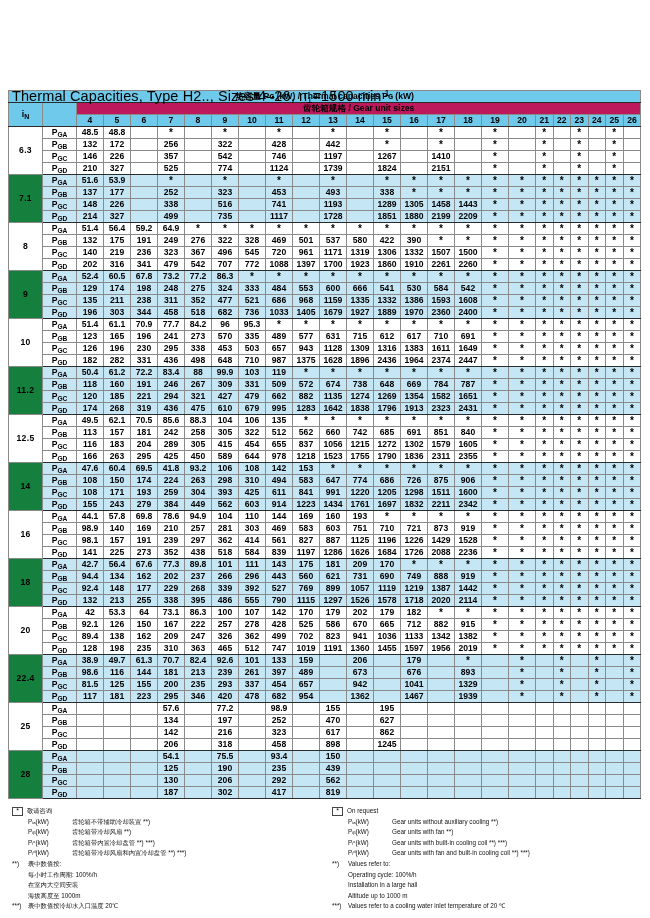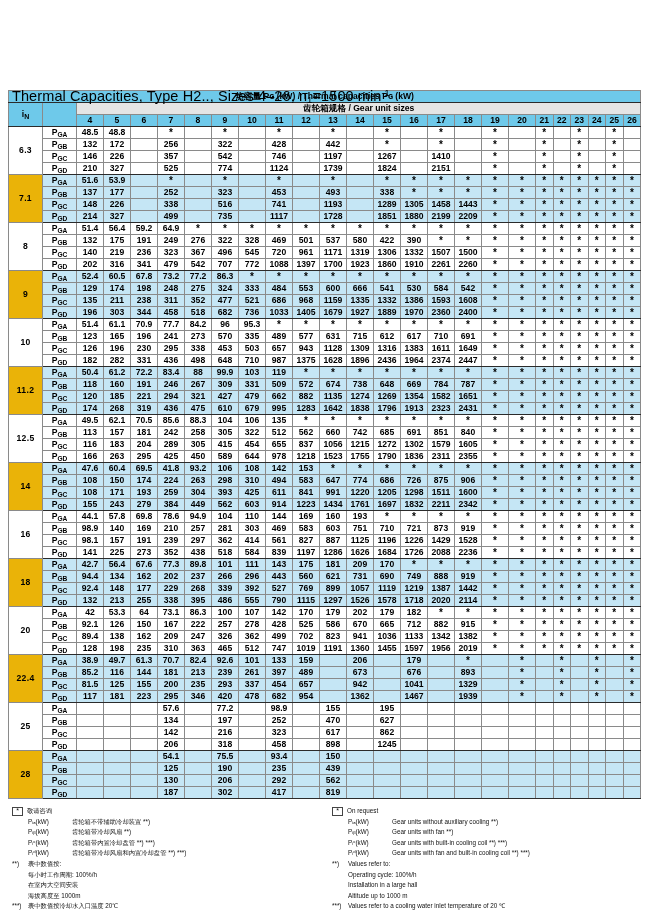--- a/index.html
+++ b/index.html
@@ -70,21 +70,21 @@
   }
 
   .hdr-top {
     background: #6ec9ea;
     height: 16px;
     font-size: 9.2px;
     font-weight: 700;
     border-bottom: 1.3px solid #2b2b2b !important;
   }
   .hdr-mid {
-    background: #e5e5e5;
+    background: #be185d;
     height: 15px;
     font-size: 9.2px;
     font-weight: 700;
   }
   .hdr-num {
     background: #6ec9ea;
     height: 14px;
     font-size: 9.6px;
     font-weight: 700;
     border-bottom: 1.3px solid #2b2b2b !important;
@@ -110,21 +110,21 @@
   tr.band-w td { background: #ffffff; }
   tr.band-b td { background: #c5e6f5; }
 
   td.in-cell {
     font-size: 10.5px;
     font-weight: 700;
     border-right: 1.3px solid #2b2b2b;
     letter-spacing: .3px;
   }
   tr.band-w td.in-cell { background: #ffffff; }
-  tr.band-b td.in-cell { background: #eab308; }
+  tr.band-b td.in-cell { background: #15803d; }
 
   td.p-cell {
     font-size: 9px;
     font-weight: 700;
     text-align: left;
     padding-left: 5px;
     border-right: 1.3px solid #2b2b2b;
   }
   td.p-cell sub {
     font-size: 6.6px;
@@ -1418,21 +1418,21 @@
           <td class="val star">*</td>
           <td class="val"></td>
           <td class="val star">*</td>
           <td class="val"></td>
           <td class="val star">*</td>
           <td class="val"></td>
           <td class="val star">*</td>
         </tr>
         <tr class="band-b">
           <td class="p-cell"><span>P</span><sub>GB</sub></td>
-          <td class="val">85.2</td>
+          <td class="val">98.6</td>
           <td class="val">116</td>
           <td class="val">144</td>
           <td class="val">181</td>
           <td class="val">213</td>
           <td class="val">239</td>
           <td class="val">261</td>
           <td class="val">397</td>
           <td class="val">489</td>
           <td class="val"></td>
           <td class="val">673</td>

